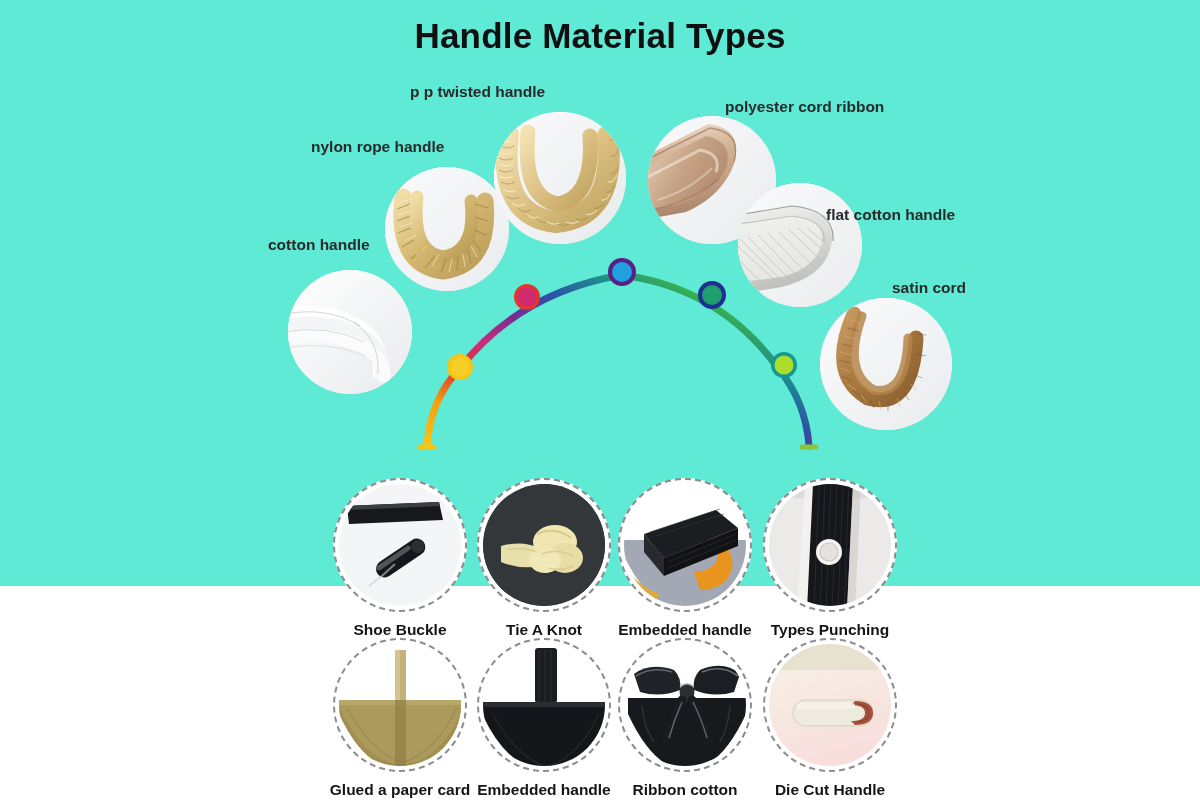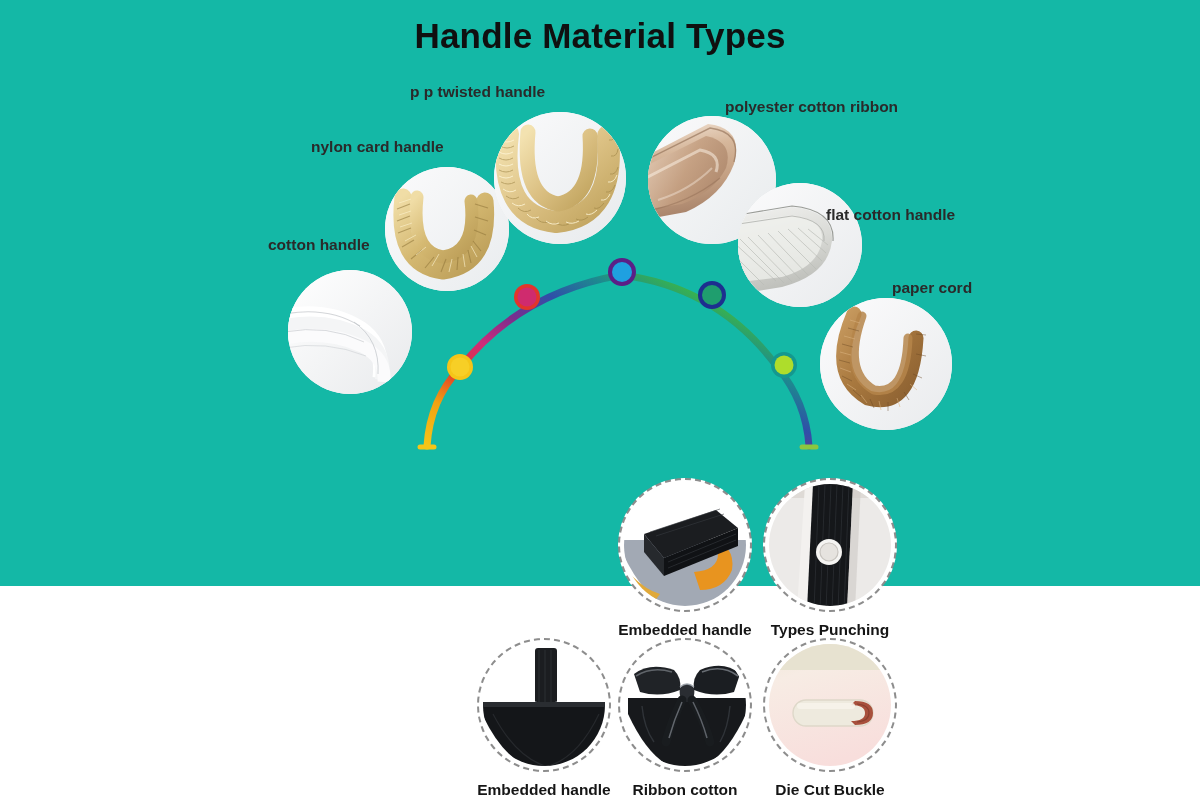--- a/index.html
+++ b/index.html
@@ -6,21 +6,21 @@
   * { box-sizing: border-box; margin: 0; padding: 0; }
   html, body {
     width: 1200px; height: 806px;
     background: #ffffff;
     font-family: "Liberation Sans", sans-serif;
     overflow: hidden;
   }
   #stage {
     position: relative;
     width: 1200px; height: 586px;
-    background: #14b8a6;
+    background: #5eead4;
   }
 
   
   .page-title {
     position: absolute;
     top: 16px; left: 0; width: 1200px;
     text-align: center;
     font-size: 35px;
     font-weight: bold;
     color: #101010;
@@ -139,21 +139,21 @@
           <path d="M 15 60 l 12 -4"></path>
         <path d="M 20 74 l 11 -6"></path>
           <path d="M 31 88 l 10 -8"></path>
           <path d="M 47 99 l 7 -12"></path>
         <path d="M 64 105 l 3 -13"></path>
           <path d="M 80 100 l -2 -13"></path>
           <path d="M 92 90 l -6 -11"></path>
       </g>
     </svg>
   </div>
-  <div class="mat-label" style="left:311px;top:138px;">nylon card handle</div>
+  <div class="mat-label" style="left:311px;top:138px;">nylon rope handle</div>
 
   <div class="mat-circle" style="left:494px;top:112px;width:132px;height:132px;">
     <svg width="132" height="132" viewBox="0 0 132 132">
       <defs>
         <linearGradient id="ppBg" x1="0" y1="0" x2="1" y2="1">
           <stop offset="0%" stop-color="#fbfbfc"></stop>
             <stop offset="100%" stop-color="#e7eaec"></stop>
         </linearGradient>
         <linearGradient id="ppG" x1="0" y1="0" x2="1" y2="1">
           <stop offset="0%" stop-color="#f3e2b0"></stop>
@@ -219,21 +219,21 @@
       </defs>
       <rect width="128" height="128" fill="url(#satBg)"></rect>
       <path d="M -6 42 L 60 8 Q 96 12 86 48 Q 74 80 38 96 L -6 104 Z" fill="url(#satA)"></path>
       <path d="M -6 52 L 58 20 Q 86 26 78 52 Q 66 76 34 88 L -6 94 Z" fill="url(#satB)" opacity=".85"></path>
       <path d="M -6 46 L 62 12 Q 94 16 86 46" stroke="#8d6a52" stroke-width="1.4" fill="none" opacity=".6"></path>
       <path d="M -6 96 Q 40 88 72 62" stroke="#8d6a52" stroke-width="1.2" fill="none" opacity=".45"></path>
       <path d="M -6 64 L 52 34 Q 74 38 68 56" stroke="#faeee2" stroke-width="3" fill="none" opacity=".55"></path>
       <path d="M 10 84 Q 42 74 64 52" stroke="#fbf0e6" stroke-width="2" fill="none" opacity=".4"></path>
     </svg>
   </div>
-  <div class="mat-label" style="left:725px;top:98px;">polyester cotton ribbon</div>
+  <div class="mat-label" style="left:725px;top:98px;">polyester cord ribbon</div>
 
   <div class="mat-circle" style="left:738px;top:183px;width:124px;height:124px;">
     <svg width="124" height="124" viewBox="0 0 124 124">
       <defs>
         <linearGradient id="fcBg" x1="0" y1="0" x2="1" y2="1">
           <stop offset="0%" stop-color="#fbfbfc"></stop>
             <stop offset="100%" stop-color="#e9ebed"></stop>
         </linearGradient>
         <linearGradient id="fcG" x1="0" y1="0" x2="0.3" y2="1">
           <stop offset="0%" stop-color="#f2f2f0"></stop>
@@ -298,21 +298,21 @@
           <path d="M 20 54 l 11 3"></path>
         <path d="M 20 70 l 11 4"></path>
           <path d="M 27 86 l 9 6"></path>
           <path d="M 41 97 l 6 8"></path>
         <path d="M 59 103 l 2 9"></path>
           <path d="M 77 100 l 3 9"></path>
           <path d="M 90 86 l 7 6"></path>
       </g>
     </svg>
   </div>
-  <div class="mat-label" style="left:892px;top:279px;">paper cord</div>
+  <div class="mat-label" style="left:892px;top:279px;">satin cord</div>
 
   <svg id="arc-svg" width="450" height="210" viewBox="0 0 450 210">
     <defs>
       <linearGradient id="arcGrad" x1="0" y1="1" x2="1" y2="0.15">
         <stop offset="0%" stop-color="#f5c518"></stop>
         <stop offset="14%" stop-color="#f0a211"></stop>
         <stop offset="26%" stop-color="#e2352b"></stop>
         <stop offset="38%" stop-color="#cf2b7a"></stop>
         <stop offset="50%" stop-color="#7b2d8e"></stop>
         <stop offset="62%" stop-color="#2f4fa8"></stop>
@@ -342,21 +342,58 @@
     <g>
       <circle cx="312" cy="45" r="14" fill="#1d2f8f"></circle>
       <circle cx="312" cy="45" r="10" fill="#1f9e6e"></circle>
     </g>
     <g>
       <circle cx="384" cy="115" r="13" fill="#14988f"></circle>
       <circle cx="384" cy="115" r="9.5" fill="#aedd2b"></circle>
     </g>
   </svg>
 
-
+  <div class="proc-cell" style="left:325px;top:478px;">
+    <div class="proc-circle">
+      <div class="proc-inner">
+        <svg width="126" height="126" viewBox="0 0 126 126">
+          <rect width="126" height="126" fill="#f4f5f6"></rect>
+          <path d="M 8 22 L 100 18 L 104 36 L 10 40 Z" fill="#16181b"></path>
+          <path d="M 8 22 L 100 18 L 101 22 L 9 26 Z" fill="#3a3d42"></path>
+          <g transform="rotate(-34 62 78)">
+            <rect x="36" y="66" width="56" height="17" rx="8.5" fill="#15171a"></rect>
+            <rect x="38" y="68" width="40" height="5" rx="2.5" fill="#5c6066" opacity=".85"></rect>
+            <rect x="78" y="68" width="13" height="13" rx="6" fill="#2a2d31"></rect>
+          </g>
+          <path d="M 30 102 Q 44 92 56 80" stroke="#c7cace" stroke-width="2" fill="none" opacity=".6"></path>
+        </svg>
+      </div>
+    </div>
+    <div class="proc-label">Shoe Buckle</div>
+  </div>
+
+  <div class="proc-cell" style="left:469px;top:478px;">
+    <div class="proc-circle">
+      <div class="proc-inner">
+        <svg width="126" height="126" viewBox="0 0 126 126">
+          <rect width="126" height="126" fill="#35383b"></rect>
+          <circle cx="63" cy="63" r="63" fill="#34373a"></circle>
+          <path d="M 18 62 Q 40 56 56 64 L 58 82 Q 38 86 18 78 Z" fill="#e8e0ab"></path>
+          <ellipse cx="72" cy="58" rx="22" ry="17" fill="#efe6b2"></ellipse>
+          <ellipse cx="82" cy="74" rx="18" ry="15" fill="#e7dda5"></ellipse>
+          <ellipse cx="62" cy="76" rx="16" ry="13" fill="#f1e8b8"></ellipse>
+          <path d="M 54 50 Q 72 42 88 54" stroke="#cdc07f" stroke-width="2" fill="none" opacity=".7"></path>
+          <path d="M 58 70 Q 74 64 90 72" stroke="#cfc183" stroke-width="1.8" fill="none" opacity=".65"></path>
+          <path d="M 24 66 Q 40 62 54 68" stroke="#cfc183" stroke-width="1.5" fill="none" opacity=".6"></path>
+          <path d="M 66 84 Q 78 88 90 82" stroke="#cbbd79" stroke-width="1.5" fill="none" opacity=".55"></path>
+        </svg>
+      </div>
+    </div>
+    <div class="proc-label">Tie A Knot</div>
+  </div>
 
   <div class="proc-cell" style="left:610px;top:478px;">
     <div class="proc-circle">
       <div class="proc-inner">
         <svg width="126" height="126" viewBox="0 0 126 126">
           <rect width="126" height="126" fill="#ffffff"></rect>
           <path d="M 0 56 L 126 56 L 126 72 Q 100 126 63 126 Q 26 126 0 72 Z" fill="#a2a9b4"></path>
           <path d="M 84 56 Q 112 60 108 86 Q 100 106 76 106 L 70 88 Q 94 86 94 70 Z" fill="#e8941f"></path>
           <path d="M 8 92 Q 22 106 36 110 L 30 118 Q 14 110 6 98 Z" fill="#e0a93a"></path>
           <path d="M 20 50 L 92 26 L 114 44 L 40 74 Z" fill="#1b1d20"></path>
@@ -393,20 +430,38 @@
           <circle cx="60" cy="68" r="13" fill="#f5f4f2"></circle>
           <circle cx="60" cy="68" r="9" fill="#e6e3df"></circle>
           <circle cx="60" cy="68" r="9" fill="none" stroke="#c8c4bf" stroke-width="1.2"></circle>
           <path d="M 84 0 L 92 0 L 86 126 L 78 126 Z" fill="#cfcbc7" opacity=".65"></path>
         </svg>
       </div>
     </div>
     <div class="proc-label">Types Punching</div>
   </div>
 
+  <div class="proc-cell" style="left:325px;top:638px;">
+    <div class="proc-circle">
+      <div class="proc-inner">
+        <svg width="126" height="126" viewBox="0 0 126 126">
+          <rect width="126" height="126" fill="#ffffff"></rect>
+          <rect x="56" y="6" width="11" height="58" fill="#c4b27c"></rect>
+          <rect x="56" y="6" width="5" height="58" fill="#d4c48f"></rect>
+          <path d="M 0 56 L 126 56 L 126 70 Q 100 126 63 126 Q 26 126 0 70 Z" fill="#a18f52"></path>
+          <path d="M 0 56 L 126 56 L 126 62 Q 100 120 63 120 Q 26 120 0 62 Z" fill="#ab9a5c"></path>
+          <path d="M 0 56 L 126 56 L 126 61 L 0 61 Z" fill="#b8a768"></path>
+          <rect x="56" y="56" width="11" height="68" fill="#8e7d44" opacity=".65"></rect>
+          <path d="M 8 64 Q 32 108 62 118" stroke="#8d7c45" stroke-width="1.2" fill="none" opacity=".5"></path>
+          <path d="M 118 64 Q 96 108 66 118" stroke="#8d7c45" stroke-width="1.2" fill="none" opacity=".5"></path>
+        </svg>
+      </div>
+    </div>
+    <div class="proc-label">Glued a paper card</div>
+  </div>
 
   <div class="proc-cell" style="left:469px;top:638px;">
     <div class="proc-circle">
       <div class="proc-inner">
         <svg width="126" height="126" viewBox="0 0 126 126">
           <rect width="126" height="126" fill="#ffffff"></rect>
           <rect x="52" y="4" width="22" height="62" rx="3" fill="#1b1d20"></rect>
           <g stroke="#34373c" stroke-width="0.9" opacity=".85">
             <path d="M 56 6 L 56 64"></path>
               <path d="M 62 6 L 62 64"></path>
@@ -461,16 +516,16 @@
           <rect width="126" height="126" fill="url(#dchBg)"></rect>
           <rect x="0" y="0" width="126" height="26" fill="#e7e2d0"></rect>
           <rect x="24" y="56" width="80" height="26" rx="13" fill="#eeeade"></rect>
           <rect x="24" y="56" width="80" height="26" rx="13" fill="none" stroke="#ded8c9" stroke-width="1.4"></rect>
           <path d="M 86 57 Q 104 57 104 69 Q 104 81 86 81 L 82 77 Q 96 77 96 69 Q 96 61 82 61 Z" fill="#a8503c"></path>
           <path d="M 88 60 Q 100 61 100 69 Q 100 77 88 78" stroke="#7f3a2b" stroke-width="1.2" fill="none" opacity=".7"></path>
           <rect x="28" y="59" width="58" height="6" rx="3" fill="#f6f3ea" opacity=".9"></rect>
         </svg>
       </div>
     </div>
-    <div class="proc-label">Die Cut Buckle</div>
+    <div class="proc-label">Die Cut Handle</div>
   </div>
 
 </div>
 
 </body></html>

